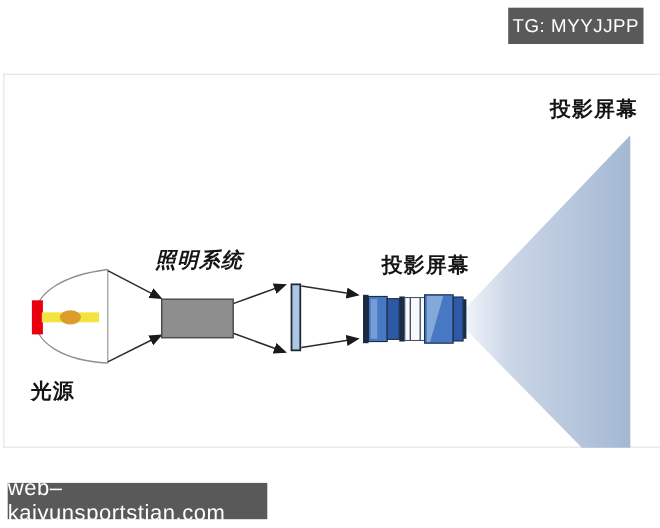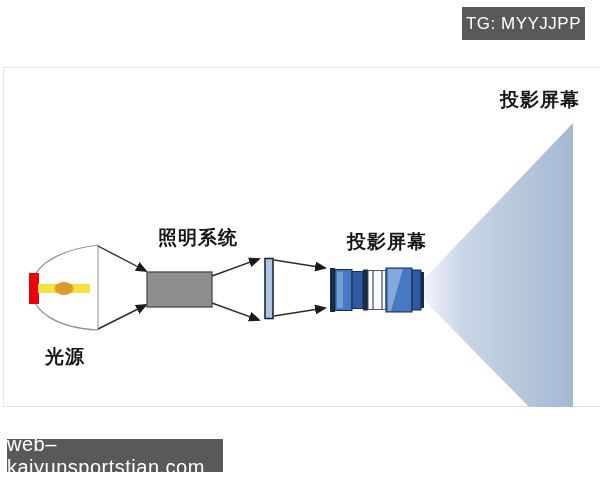--- a/index.html
+++ b/index.html
@@ -15,21 +15,21 @@
     background:#595959;
     color:#ffffff;
     display:flex;align-items:center;justify-content:center;
     letter-spacing:0.5px;
   }
   .tg-badge{
     left:462px;top:7px;width:123px;height:33px;
     font-size:17px;
   }
   .watermark-badge{
-    left:7px;top:439px;width:216px;height:33px;
+    left:7px;top:439px;width:236px;height:33px;
     font-size:20px;
   }
   .frame{
     position:absolute;
     left:3px;top:67px;width:596px;height:338px;
     border-top:1px solid #e2e2e2;
     border-left:1px solid #e2e2e2;
     border-bottom:1px solid #e2e2e2;
   }
   .diagram-svg{
@@ -38,22 +38,22 @@
   .lbl{
     position:absolute;
     color:#151515;
     font-family:"Liberation Serif","DejaVu Serif",serif;
     font-weight:bold;
     font-size:19px;
     letter-spacing:1px;
     white-space:nowrap;
     line-height:23px;
   }
-  .lbl-light-source{left:45px;top:345px;}
-  .lbl-illumination{left:158px;top:226px;}
+  .lbl-light-source{left:28px;top:345px;}
+  .lbl-illumination{left:141px;top:226px;font-style:italic;}
   .lbl-chip{left:239px;top:335px;}
   .lbl-lens{left:347px;top:230px;}
   .lbl-screen{left:476px;top:88px;margin-left:24px;}
 </style>
 </head>
 <body>
 
 <div class="page">
 
   <div class="badge tg-badge">

